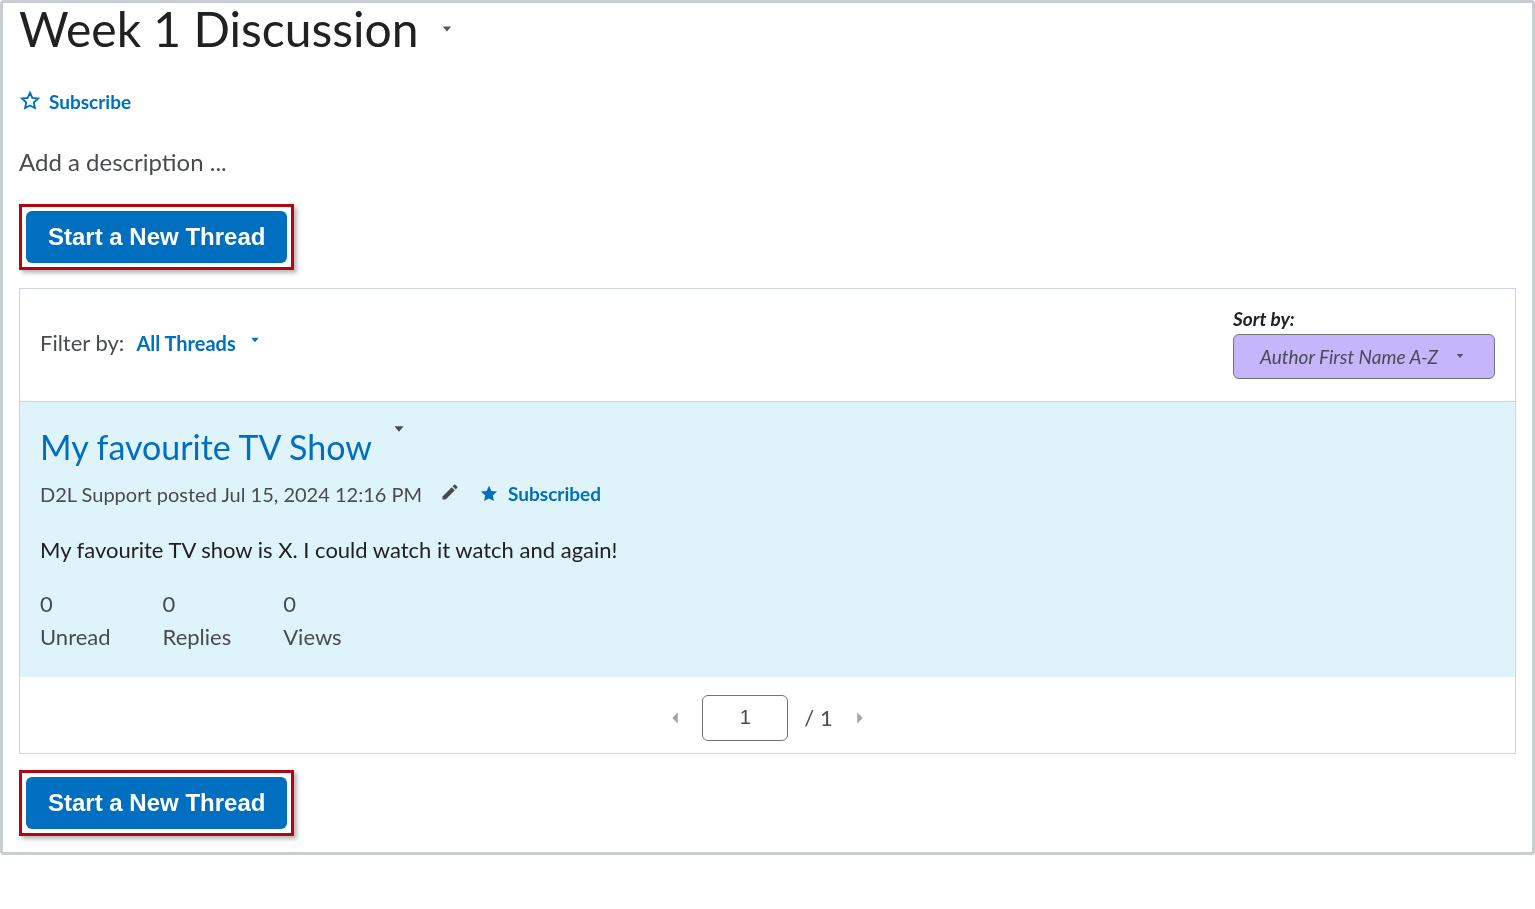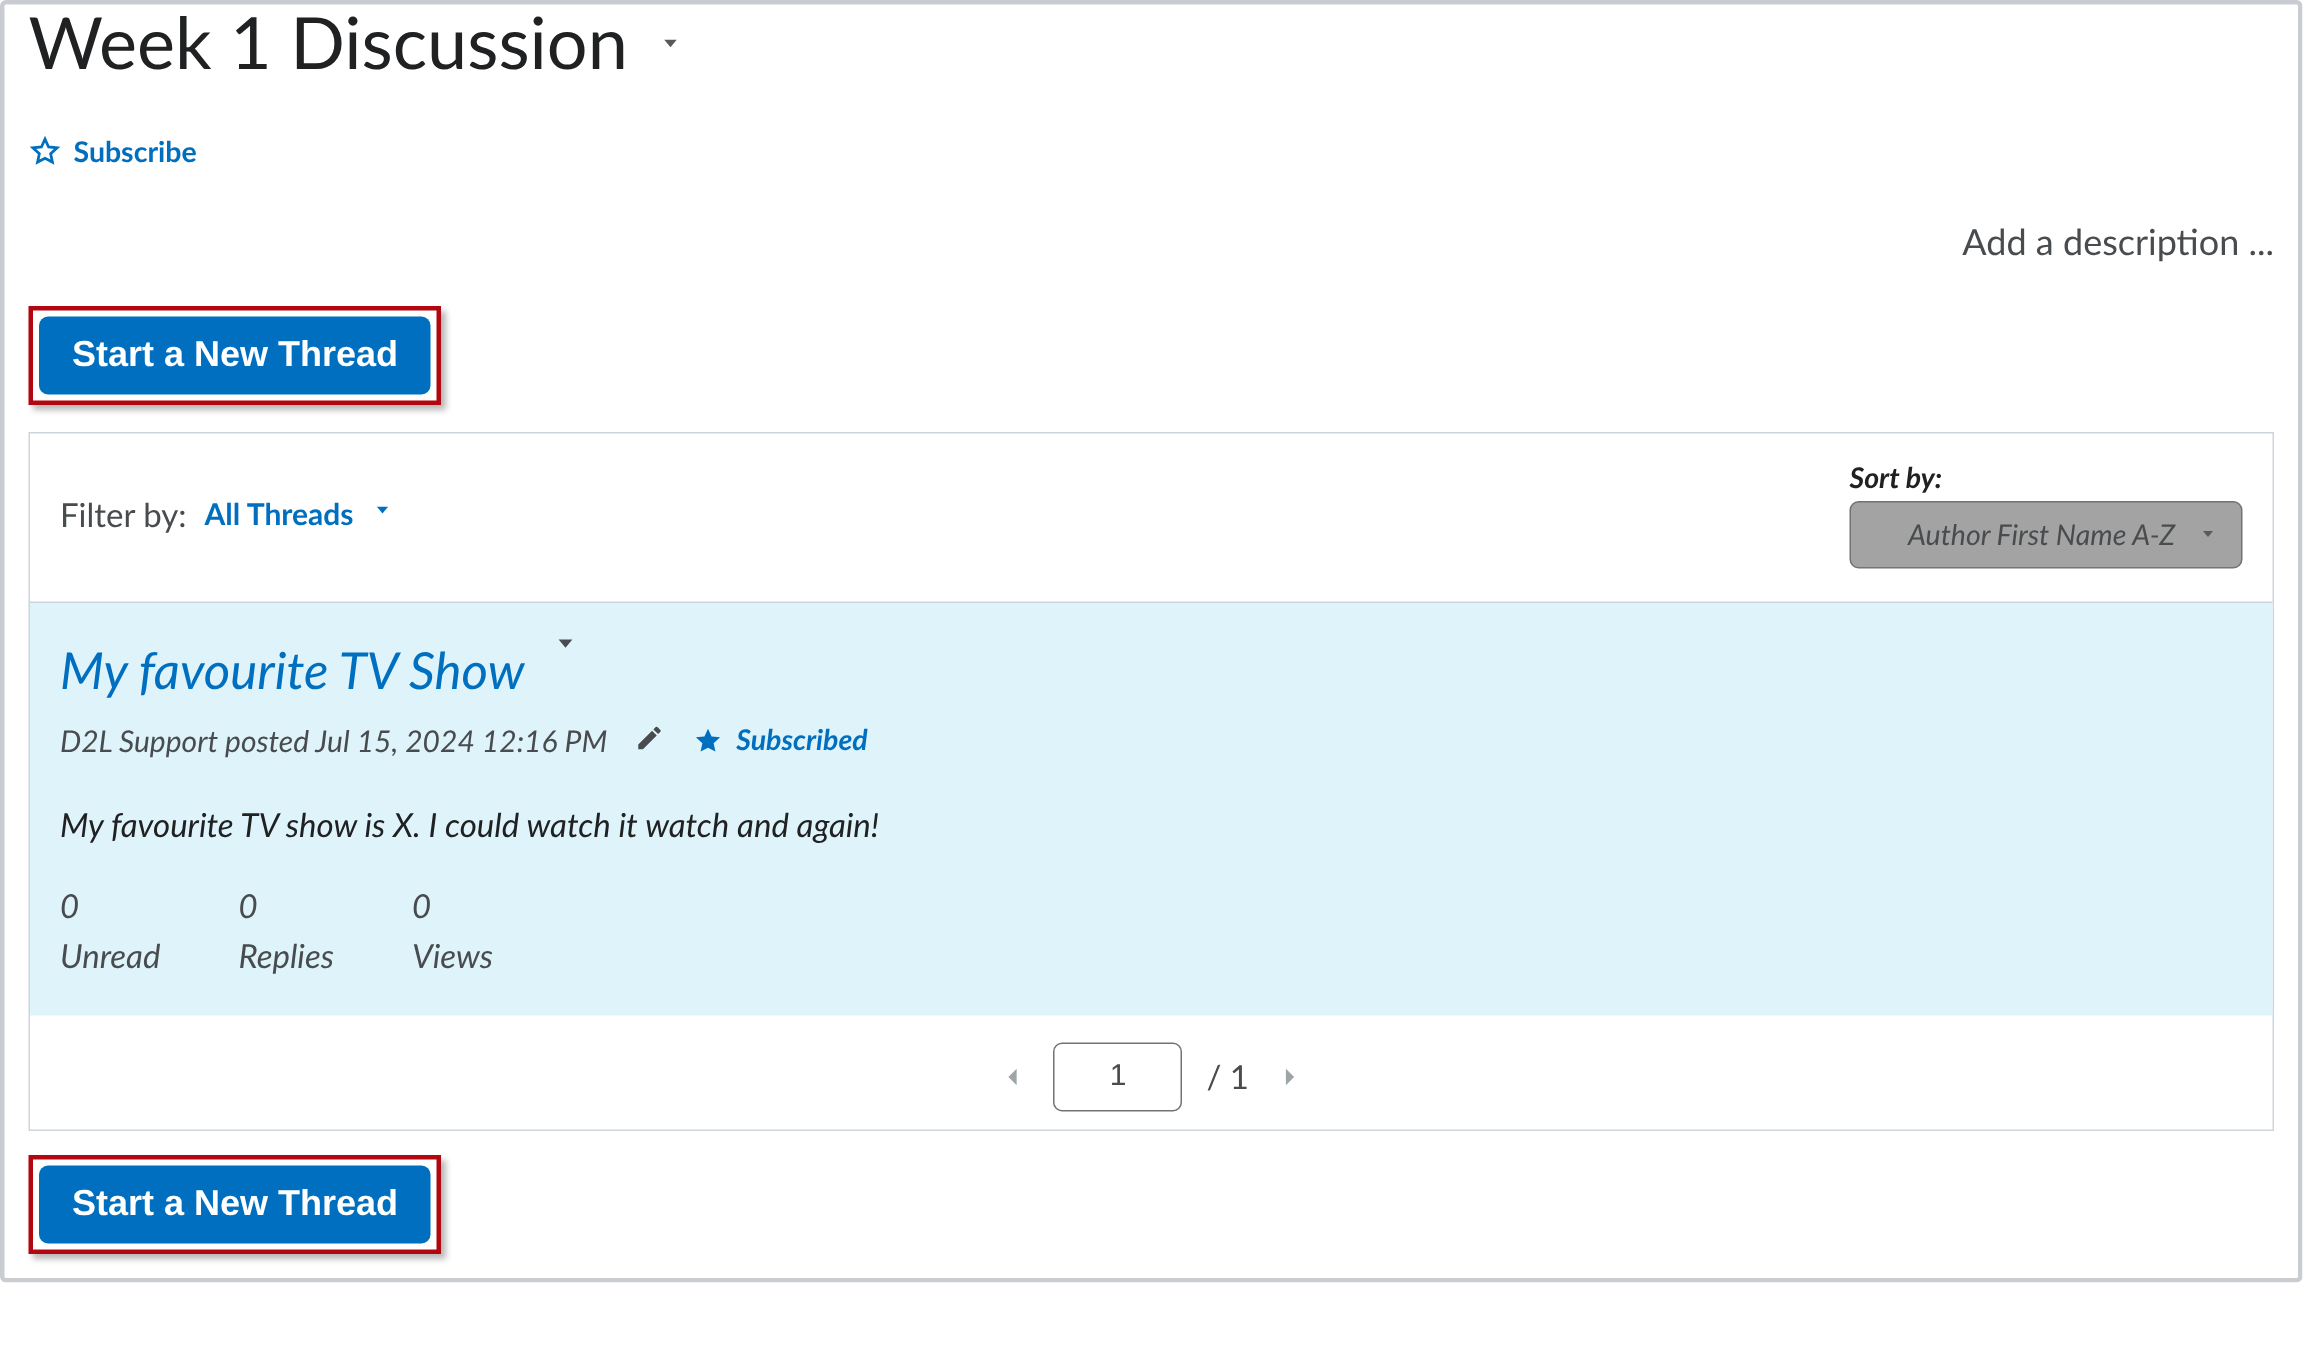--- a/index.html
+++ b/index.html
@@ -43,21 +43,20 @@
   cursor: pointer;
   text-align: right;
 }
 .star-outline {
   width: 22px; height: 22px; stroke: #006fbf; fill: none; stroke-width: 2;
 }
 .description {
   font-size: 24px;
   color: #494c4e;
   margin-top: 34px;
-  text-align: right;
 }
 .highlight-wrap {
   border: 3px solid #b20610;
   padding: 4px;
   display: inline-block;
   box-shadow: 3px 3px 4px rgba(0,0,0,0.28);
   margin-top: 28px;
 }
 .highlight-wrap.bottom {
   margin-top: 16px;
@@ -111,38 +110,37 @@
   font-size: 20px;
   font-weight: 700;
   cursor: pointer;
 }
 .chev-down-blue {
   width: 18px; height: 18px; fill: #006fbf;
 }
 .select-sort {
   display: flex;
   align-items: center;
-  justify-content: flex-end;
+  justify-content: center;
   gap: 14px;
   border: 1px solid #6e7477;
   border-radius: 6px;
   padding: 10px 14px;
   font-size: 19px;
   color: #494c4e;
-  background: #a3a3a3;
+  background: #c4b5fd;
   cursor: pointer;
   min-width: 262px;
 }
 .chev-down-grey {
   width: 16px; height: 16px; fill: #565a5c;
 }
 .thread-card {
   background: #def3fa;
   padding: 24px 20px 24px 20px;
-  font-style: italic;
 }
 .thread-title-row {
   display: flex;
   align-items: flex-start;
   gap: 16px;
 }
 .thread-title {
   font-size: 34px;
   font-weight: 400;
   color: #006fbf;

